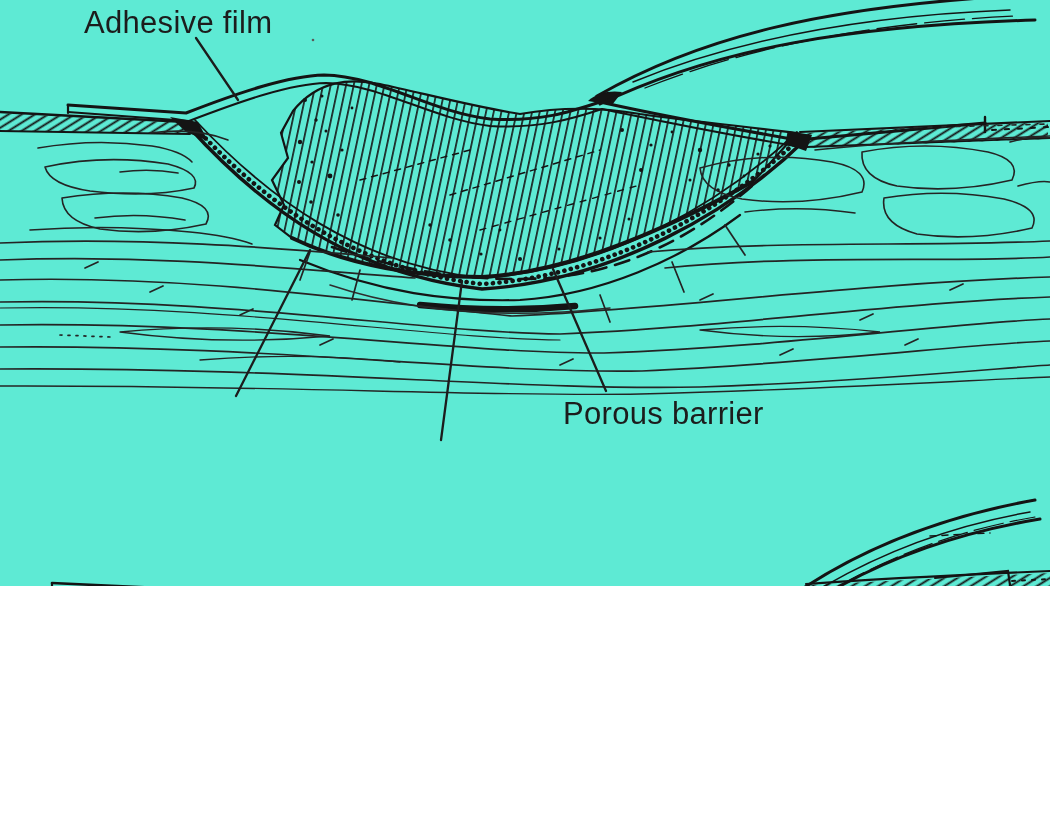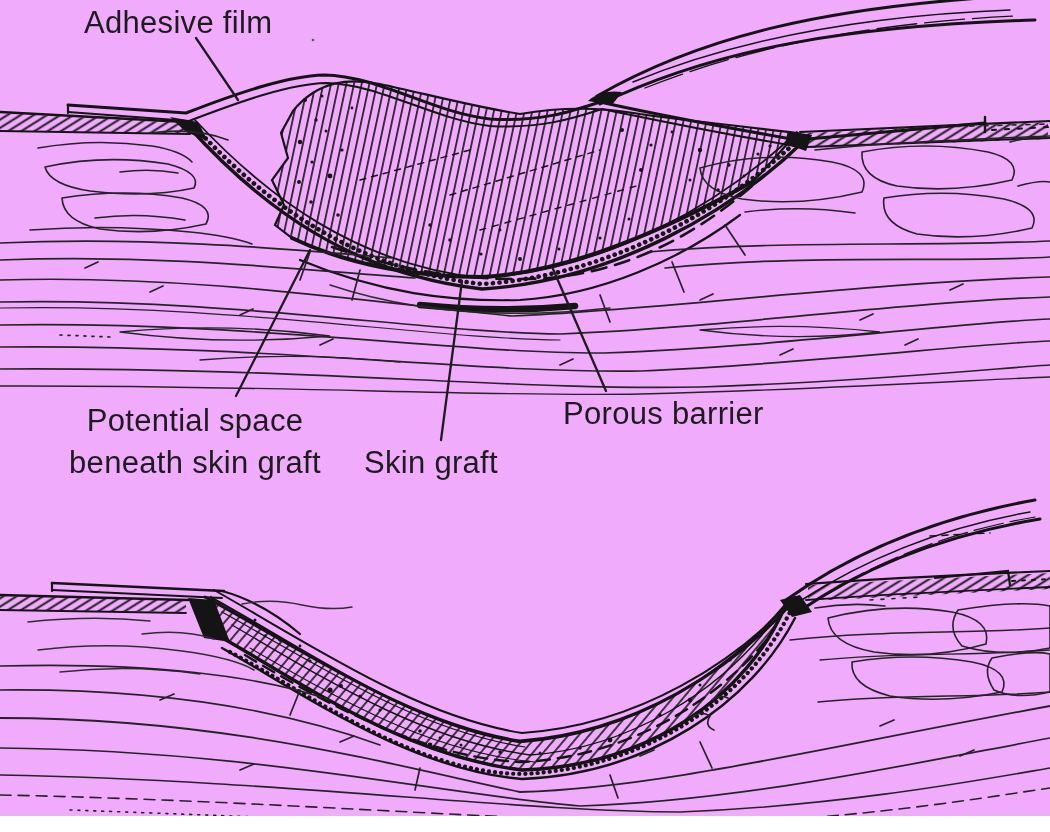--- a/index.html
+++ b/index.html
@@ -1,16 +1,16 @@
 <!DOCTYPE html>
 <html><head>
 <meta charset="utf-8">
 <style>
   html,body{margin:0;padding:0;background:#ffffff;}
-  #figure{position:relative;width:1050px;height:816px;background:#f0abfc;overflow:hidden;
+  #figure{position:relative;width:1050px;height:586px;background:#5eead4;overflow:hidden;
           font-family:"Liberation Sans","DejaVu Sans",sans-serif;}
   #art{position:absolute;left:0;top:0;}
   .label{position:absolute;color:#1c1c1c;font-size:31px;letter-spacing:0.3px;line-height:42px;white-space:nowrap;}
   .label.center{text-align:center;white-space:normal;}
 </style>
 </head>
 <body>
 
 <div id="figure">
 
@@ -271,21 +271,16 @@
       <path d="M300,690 L290,715"></path>
           <path d="M420,768 L415,790"></path>
           <path d="M610,775 L618,798"></path>
       <path d="M700,742 L712,768"></path>
     </g>
   </g>
 </svg>
 
   <div class="label" style="left:84px;top:2px;">Adhesive film</div>
 
-  <div class="label center" style="left:58px;top:400px;width:274px;">
-    <div>Potential space</div>
-    <div>beneath skin graft</div>
-  </div>
-
-  <div class="label" style="left:364px;top:442px;">Skin graft</div>
+
 
   <div class="label" style="left:563px;top:393px;text-align:right;">Porous barrier</div>
 </div>
 
 </body></html>

